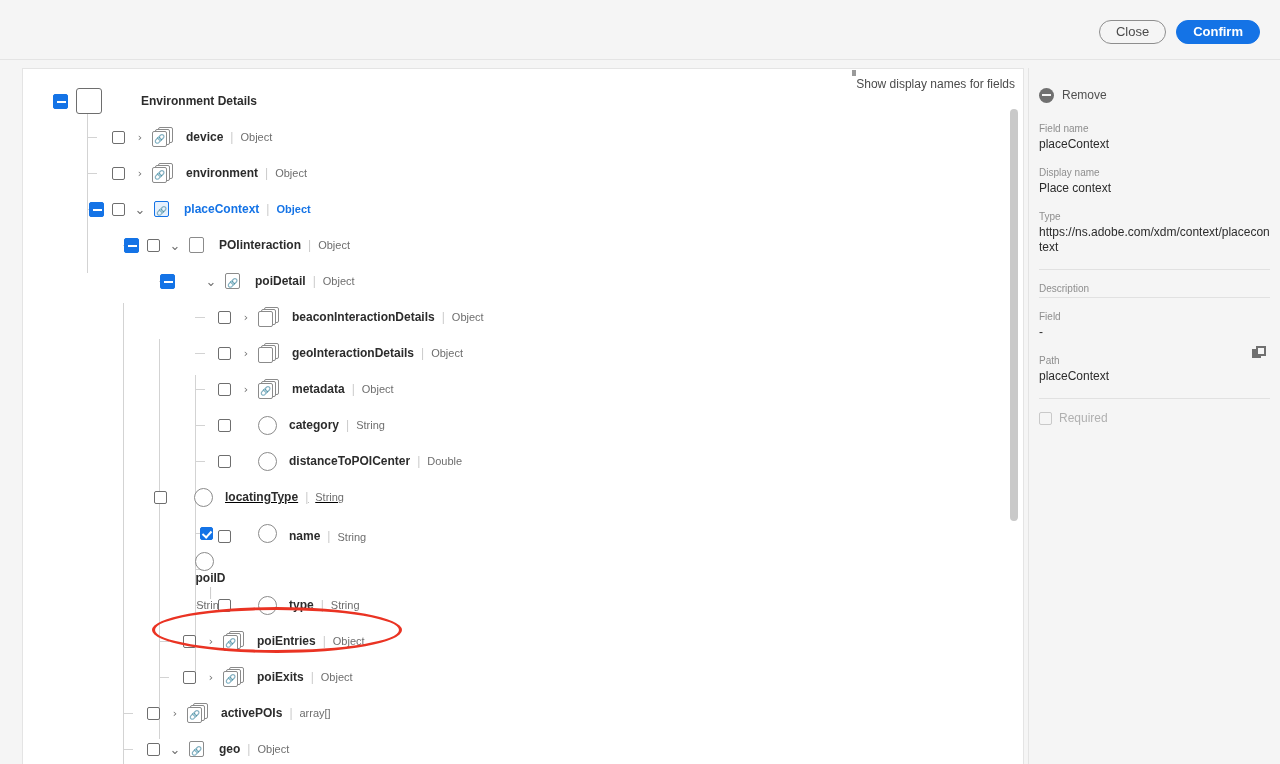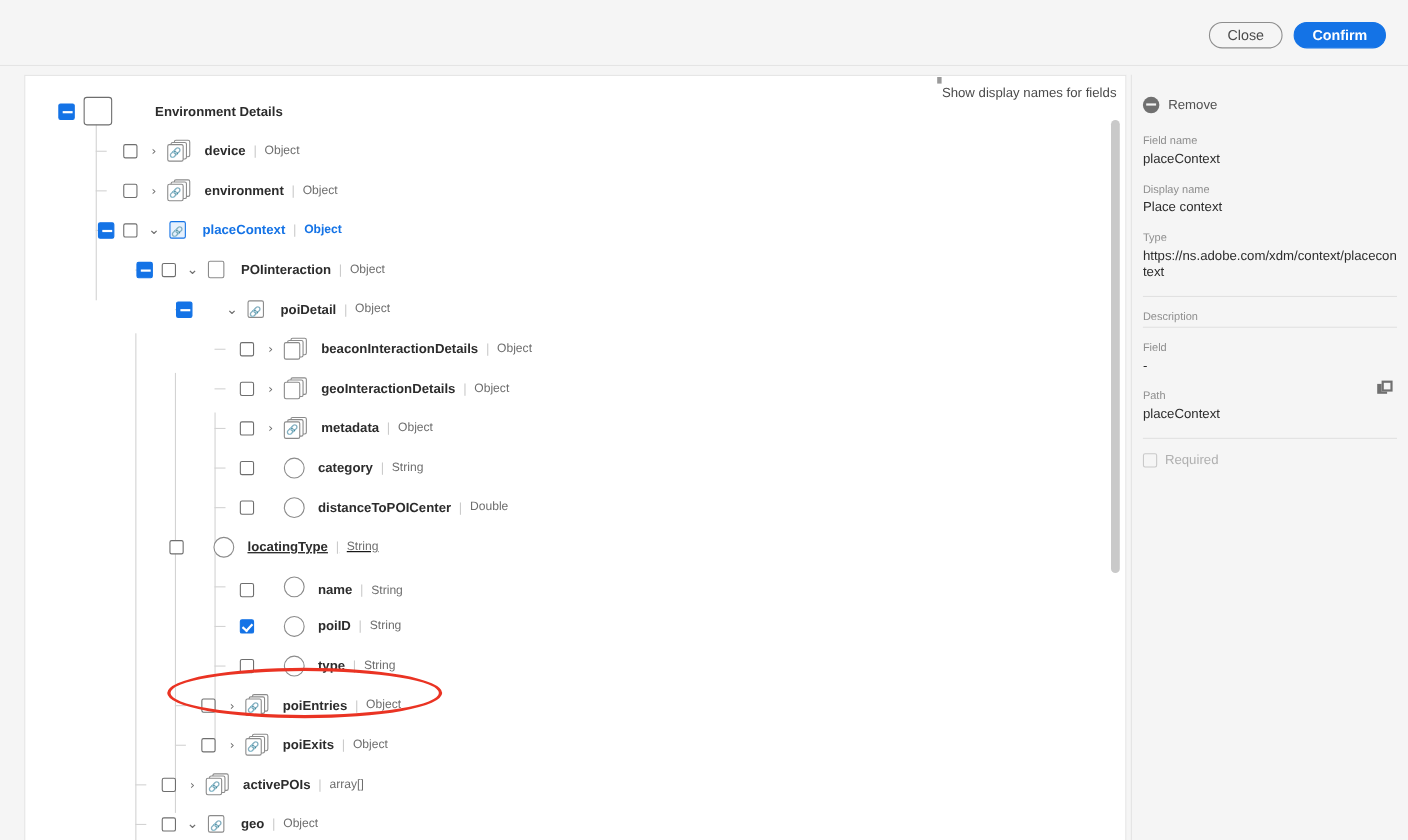--- a/index.html
+++ b/index.html
@@ -441,21 +441,21 @@
             <span class="spacer" style="width: 23px;"></span>
             <span class="cb" style="margin-right: 9px;"></span>
             <span class="chev" style="margin-right: 6px;"></span>
             <span class="circ" style="margin-right: 12px;"></span>
             <span class="fname">name</span>
             <span class="sep">|</span>
             <span class="ftype">String</span>
           </div>
         </div>
         <div class="row">
-          <div class="row-inner" style="margin-left: 172px;">
+          <div class="row-inner" style="margin-left: 172px; flex-direction: column;">
             <span class="spacer" style="width: 23px;"></span>
             <span class="cb checked" style="margin-right: 9px;"></span>
             <span class="chev" style="margin-right: 6px;"></span>
             <span class="circ" style="margin-right: 12px;"></span>
             <span class="fname">poiID</span>
             <span class="sep">|</span>
             <span class="ftype">String</span>
           </div>
         </div>
         <div class="row">

